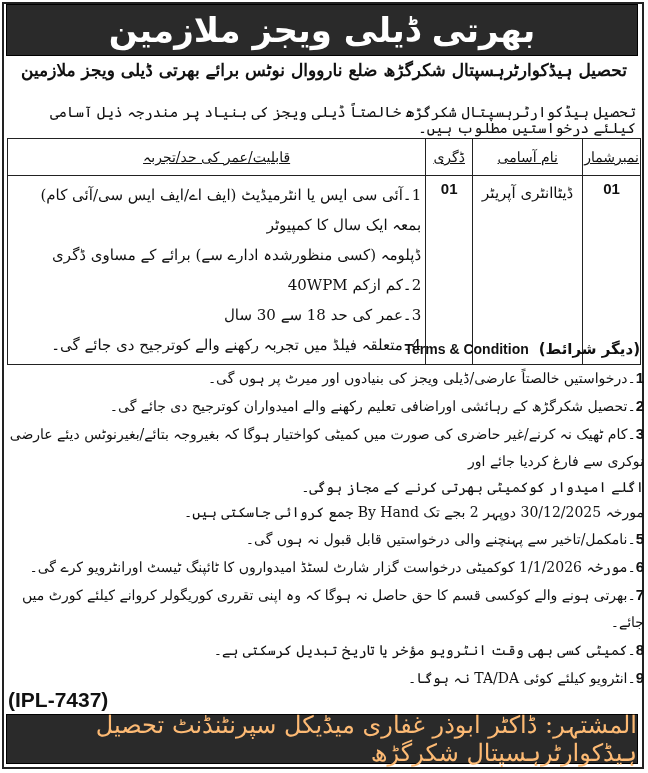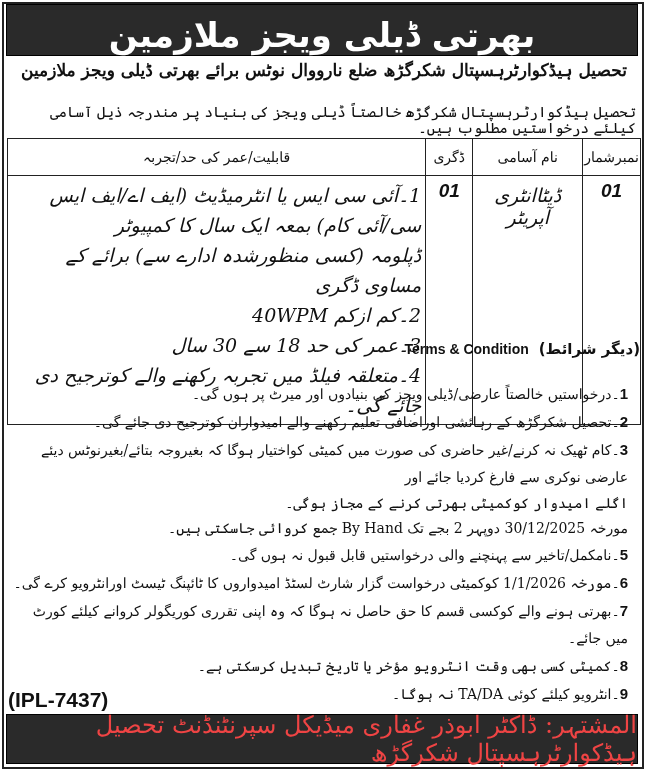--- a/index.html
+++ b/index.html
@@ -1,37 +1,37 @@
 <!DOCTYPE html>
 <html><head>
 <meta charset="utf-8">
 <style>
   html, body { margin:0; padding:0; background:#fff; }
   body { width:648px; height:773px; overflow:hidden; font-family:"DejaVu Sans", sans-serif; color:#111; }
   .frame { position:absolute; left:2px; top:2px; width:642px; height:767px; border:2px solid #222; box-sizing:border-box; }
-  .banner { position:absolute; left:6px; top:4px; width:630px; height:50px; background:#2a2a2a; border:1px solid #000; color:#fff; display:flex; align-items:flex-end; justify-content:center; direction:rtl; font-weight:bold; font-size:34px; letter-spacing:1px; }
+  .banner { position:absolute; left:6px; top:4px; width:630px; height:50px; background:#2a2a2a; border:1px solid #000; color:#fff; display:flex; align-items:center; justify-content:center; direction:rtl; font-weight:bold; font-size:34px; letter-spacing:1px; }
   .subtitle { position:absolute; left:10px; right:10px; top:60px; direction:rtl; text-align:center; font-size:17px; font-weight:bold; font-family:"DejaVu Serif", serif; }
   .intro { position:absolute; right:12px; left:10px; top:104px; direction:rtl; text-align:right; font-size:14.5px; font-family:"DejaVu Serif", serif; }
   table.posts { position:absolute; left:7px; top:138px; width:634px; border-collapse:collapse; direction:rtl; font-family:"DejaVu Serif", serif; }
   table.posts th, table.posts td { border:1.5px solid #222; vertical-align:top; }
-  table.posts th { height:34px; font-size:14px; font-weight:normal; text-align:center; vertical-align:middle; }
-  table.posts td { font-size:19px; padding:4px 4px;font-style:italic; }
+  table.posts th { height:34px; font-size:14px; font-weight:normal; text-align:center; vertical-align:middle;text-decoration:underline; }
+  table.posts td { font-size:15px; padding:4px 4px; }
   .c-no { width:46px; } .c-name { width:107px; } .c-qty { width:44px; }
   td.num { text-align:center; font-family:"Liberation Sans", sans-serif; font-weight:bold; font-size:16px; padding-top:10px; }
   td.qual { text-align:right; padding:6px 8px; }
   .qual-line { line-height:30px; }
   .terms-head { position:absolute; right:8px; top:340px; direction:ltr; font-size:15px; display:flex; align-items:center; gap:10px; }
   .terms-head .en { font-family:"Liberation Sans", sans-serif; font-weight:bold; font-size:14px; }
   .terms-head .ur { font-weight:bold; font-size:15px; }
-  .terms { position:absolute; left:8px; right:20px; top:364px; direction:rtl; text-align:right; font-family:"DejaVu Serif", serif; font-size:14px;margin-top:16px; }
+  .terms { position:absolute; left:8px; right:4px; top:364px; direction:rtl; text-align:right; font-family:"DejaVu Serif", serif; font-size:14px; }
   .term { line-height:27px; }
   .term.cont { line-height:25px; }
   .term .n { font-family:"Liberation Sans", sans-serif; font-weight:bold; font-size:15px; }
   .ipl { position:absolute; left:8px; top:688px; font-family:"Liberation Sans", sans-serif; font-weight:bold; font-size:21px; }
-  .footer { position:absolute; left:6px; top:714px; width:630px; height:48px; background:#2a2a2a; border:1px solid #000; color:#ef4444; display:flex; align-items:center; justify-content:center; direction:rtl; font-size:24px; font-family:"DejaVu Serif", serif; }
+  .footer { position:absolute; left:6px; top:714px; width:630px; height:48px; background:#2a2a2a; border:1px solid #000; color:#fdba74; display:flex; align-items:center; justify-content:center; direction:rtl; font-size:24px; font-family:"DejaVu Serif", serif; }
 </style>
 </head>
 <body>
 
 <div class="frame"></div>
 
 <div class="banner">
   <span>بھرتی ڈیلی ویجز ملازمین</span>
 </div>
 

